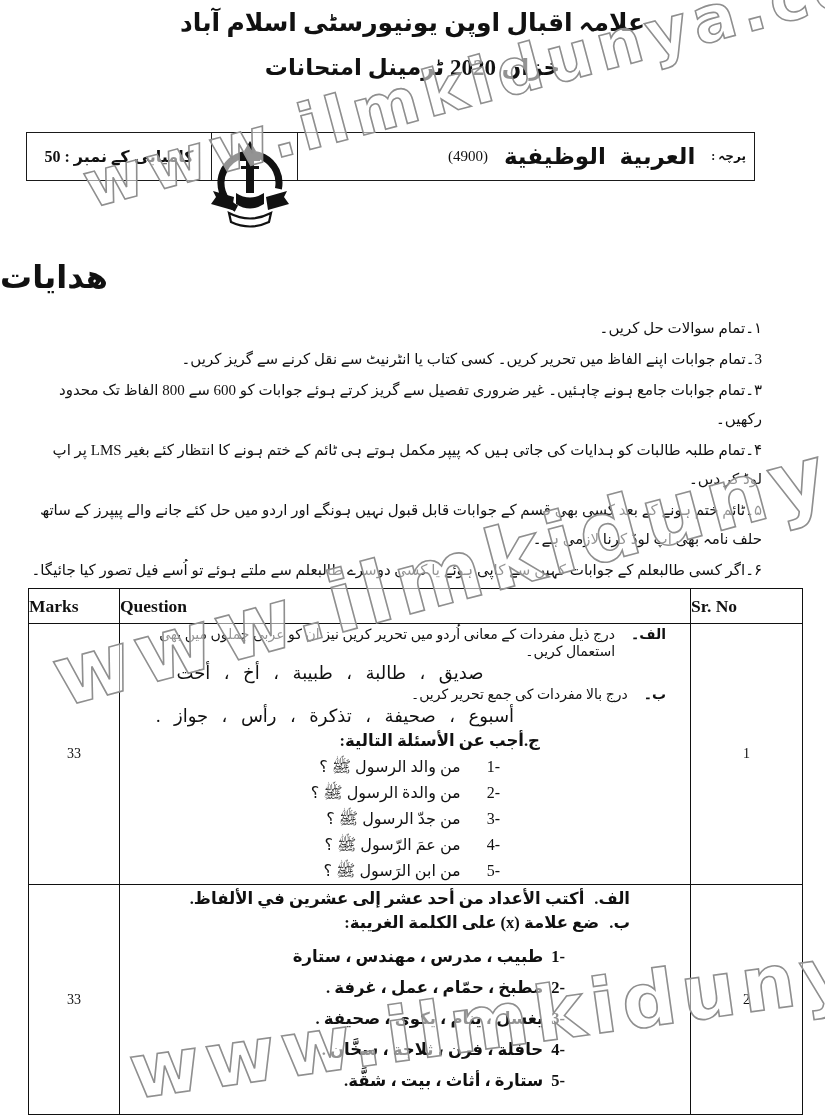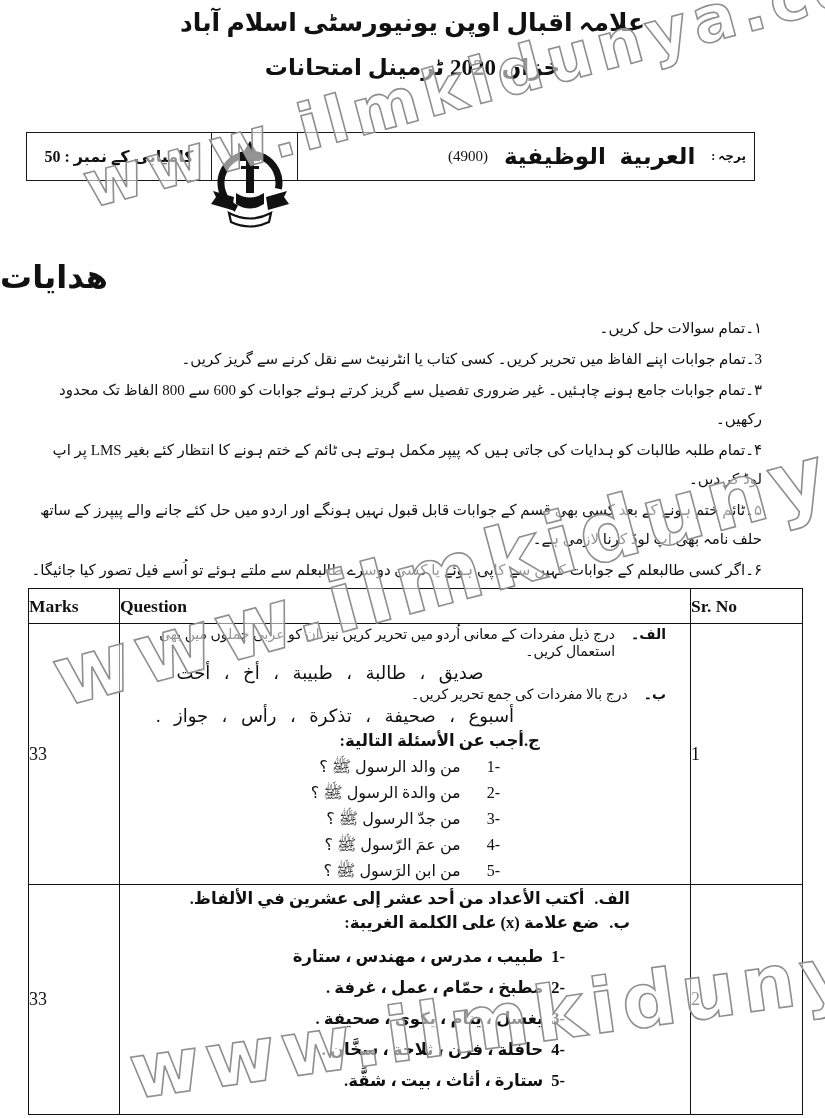--- a/index.html
+++ b/index.html
@@ -43,21 +43,21 @@
   .instructions{position:absolute;top:314px;left:30px;width:732px;direction:rtl;
     text-align:right;font-size:15px;line-height:29px;}
   .inst-item{margin-bottom:2px;}
   
   .q-table{position:absolute;left:28px;top:588px;border-collapse:collapse;z-index:1;}
   .q-table td{border:1.8px solid #111;padding:0;}
   .qh{font-weight:bold;font-size:17.5px;height:34px;}
   .col-marks{width:90px;}
   .col-question{width:570px;}
   .col-sr{width:111px;margin-top:20px;}
-  .marks-cell,.sr-cell{vertical-align:middle;font-size:18px;}
+  .marks-cell,.sr-cell{text-align:center;vertical-align:middle;font-size:14px;}
   .question-cell{vertical-align:top;padding:6px 2px 4px 2px;}
   .row1{height:255px;} .row2{height:230px;}
   
   .q-label-line{direction:rtl;display:flex;gap:16px;margin:2px 24px 0 0;font-size:14px;}
   .q-label{font-weight:bold;white-space:nowrap;}
   .q-words{direction:rtl;text-align:center;font-size:18px;word-spacing:9px;
     letter-spacing:1px;margin:2px 150px 0 0;}
   .q-words-2{margin-right:140px;}
   .q-c-heading{direction:rtl;text-align:right;font-weight:bold;font-size:16.5px;
     margin:4px 150px 0 0;}

